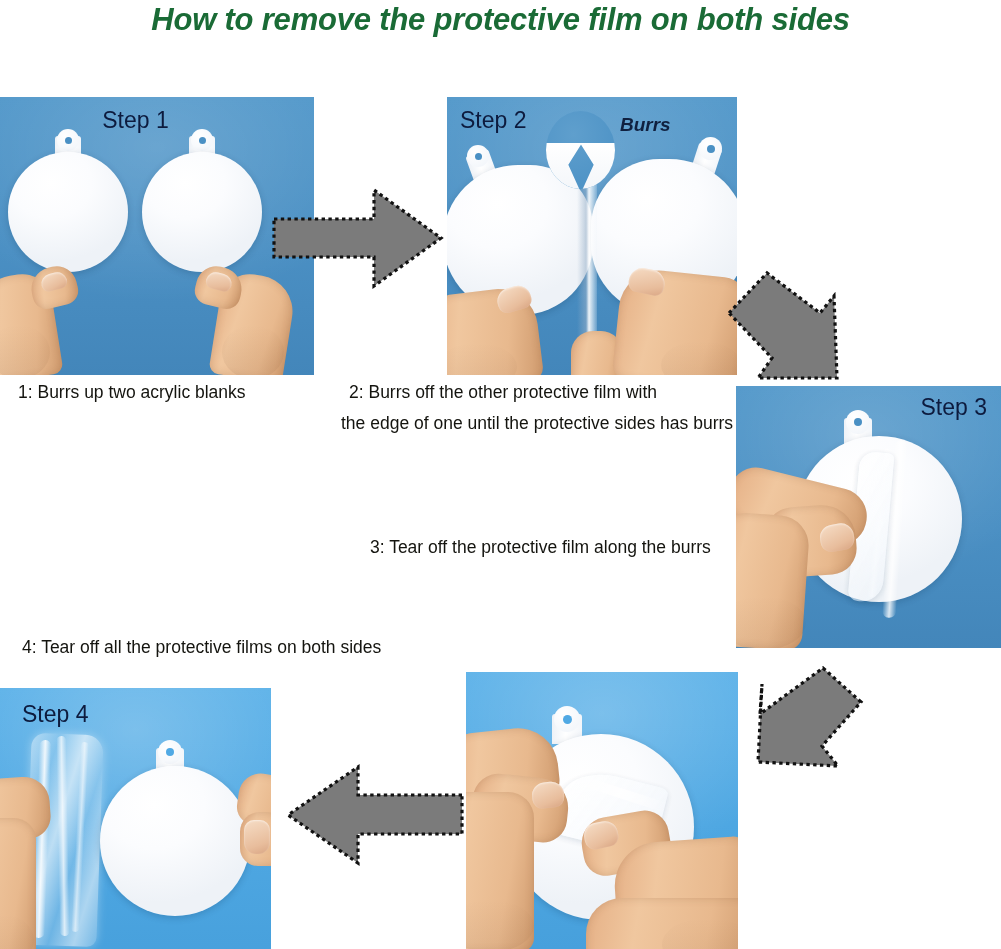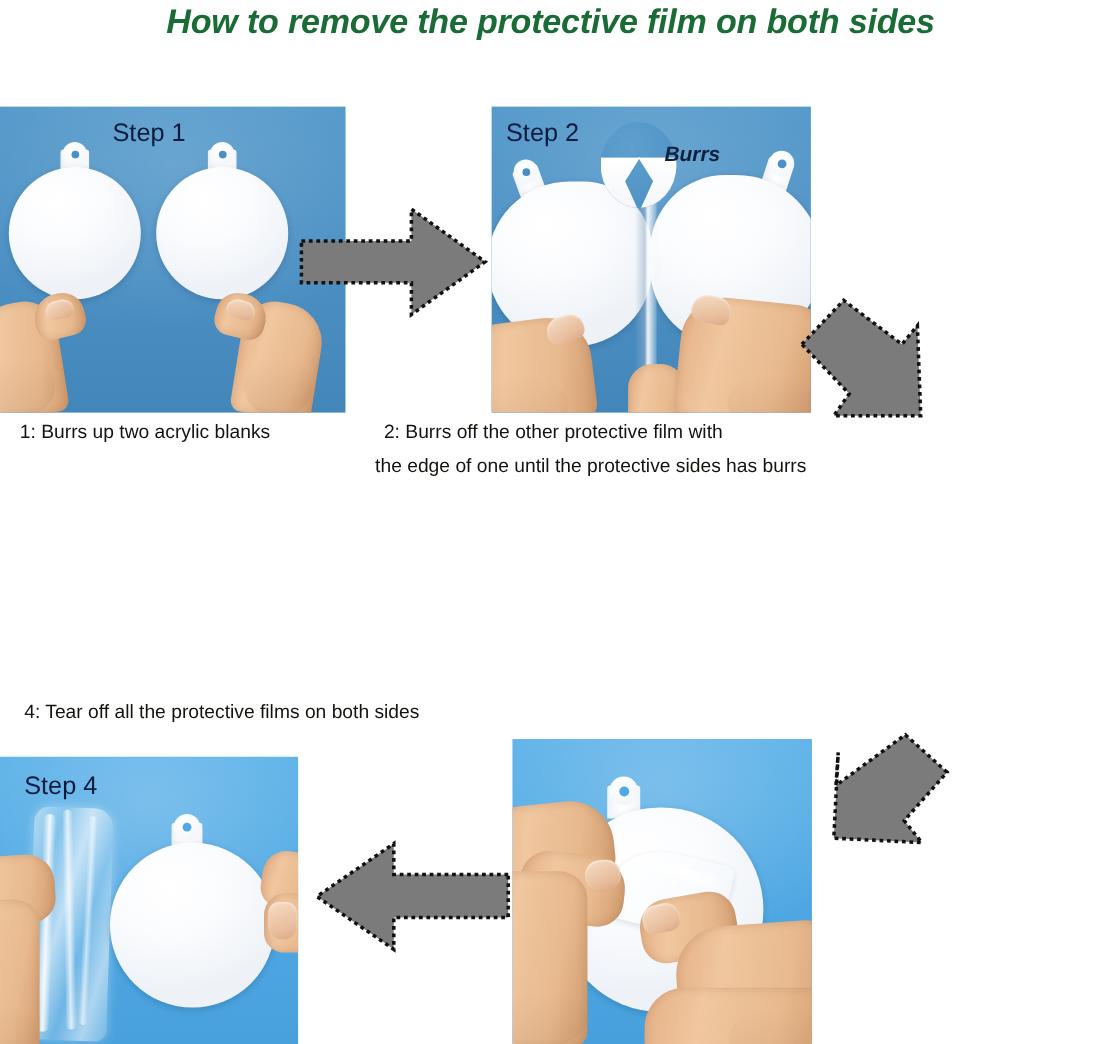--- a/index.html
+++ b/index.html
@@ -241,21 +241,21 @@
       <div class="disc" style="border-radius:44% 50% 50% 46%;"></div>
     </div>
 
     <div style="position:absolute; left:130px; top:84px; width:20px; height:156px;
                 background:linear-gradient(90deg, rgba(200,215,230,0.0), rgba(150,175,200,0.55) 45%, rgba(255,255,255,0.9) 60%, rgba(235,242,249,0.2));"></div>
 
     <div class="burr-circle" style="left:99px; top:14px; width:69px; height:78px;">
       <div class="burr-film" style="left:0px; top:32px; width:36px; height:52px; clip-path:polygon(0% 0%, 100% 0%, 62% 42%, 100% 100%, 0% 100%);"></div>
       <div class="burr-film" style="left:34px; top:32px; width:36px; height:52px; clip-path:polygon(0% 0%, 100% 0%, 100% 100%, 0% 100%, 38% 42%);"></div>
     </div>
-    <div class="burr-label" style="left:157px; top:17px;margin-top:16px;">Burrs</div>
+    <div class="burr-label" style="left:173px; top:17px;">Burrs</div>
 
     <div class="hand">
       <div class="finger" style="left:-20px; top:194px; width:112px; height:96px; border-radius:30px 40px 14px 10px; transform:rotate(-7deg);"></div>
       <div class="nail" style="left:50px; top:190px; width:34px; height:24px; border-radius:13px 13px 9px 9px; transform:rotate(-16deg);"></div>
       <div class="thumbshade" style="left:-10px; top:246px; width:80px; height:48px; opacity:.22;"></div>
     </div>
 
     <div class="finger" style="left:124px; top:234px; width:52px; height:58px; border-radius:22px 22px 10px 10px;"></div>
 
     <div class="hand">
@@ -266,20 +266,44 @@
 
     <div class="panel-label" style="left:13px; top:10px;">Step 2</div>
   </div>
 
   <div class="arrow" style="left:722px; top:266px; width:128px; height:122px;">
     <svg width="128" height="122" viewBox="0 0 128 122">
       <polygon class="body" points="7,47 45,7 98,47 112,30 115,112 36,112 50,92"></polygon>
     </svg>
   </div>
 
+  <div class="panel" style="left:736px; top:386px; width:265px; height:262px;">
+    <div class="bg"></div>
+
+    <div class="orn" style="left:60px; top:50px; width:166px; height:166px;">
+      <div class="neck" style="left:48px; top:-18px; width:28px; height:28px;"></div>
+      <div class="loop" style="left:50px; top:-26px; width:24px; height:24px;"></div>
+      <div class="hole" style="left:58px; top:-18px; width:8px; height:8px;"></div>
+      <div class="disc"></div>
+    </div>
+
+    <div class="crease" style="left:152px; top:54px; width:14px; height:178px; border-radius:7px; transform:rotate(4deg); opacity:.85;"></div>
+    <div class="crease" style="left:139px; top:62px; width:9px; height:150px; border-radius:5px; transform:rotate(6deg); opacity:.6;"></div>
+    <div class="peel-flap" style="left:118px; top:66px; width:34px; height:150px; border-radius:16px 6px 22px 10px; transform:rotate(5deg); opacity:.9;"></div>
+
+    <div class="hand">
+      <div class="finger" style="left:-8px; top:92px; width:140px; height:56px; border-radius:26px 28px 26px 26px; transform:rotate(14deg);"></div>
+      <div class="finger" style="left:28px; top:120px; width:92px; height:70px; border-radius:30px 34px 26px 26px; transform:rotate(-4deg);"></div>
+      <div class="nail" style="left:84px; top:138px; width:34px; height:27px; border-radius:13px 13px 11px 11px; transform:rotate(-10deg);"></div>
+      <div class="finger" style="left:-26px; top:128px; width:96px; height:134px; border-radius:34px 30px 16px 12px; transform:rotate(4deg);"></div>
+      <div class="thumbshade" style="left:-16px; top:210px; width:86px; height:54px; opacity:.2;"></div>
+    </div>
+
+    <div class="panel-label" style="right:14px; top:8px;">Step 3</div>
+  </div>
 
   <div class="arrow" style="left:744px; top:662px; width:124px; height:128px;">
     <svg width="124" height="128" viewBox="0 0 124 128">
       <polygon class="body" points="117,40 79,6 16,52 18,22 14,100 94,104 78,84"></polygon>
     </svg>
   </div>
 
   <div class="panel light" style="left:466px; top:672px; width:272px; height:277px;">
     <div class="bg"></div>
 
@@ -344,16 +368,17 @@
     </div>
 
     <div class="panel-label" style="left:22px; top:13px;">Step 4</div>
   </div>
 
   <div class="caption" style="left:18px; top:377px;">1: Burrs up two acrylic blanks</div>
 
   <div class="caption" style="left:349px; top:377px;">2: Burrs off the other protective film with</div>
   <div class="caption" style="left:341px; top:408px;">the edge of one until the protective sides has burrs</div>
 
+  <div class="caption" style="left:370px; top:532px;">3: Tear off the protective film along the burrs</div>
 
   <div class="caption" style="left:22px; top:632px;">4: Tear off all the protective films on both sides</div>
 
 </div>
 
 </body></html>

